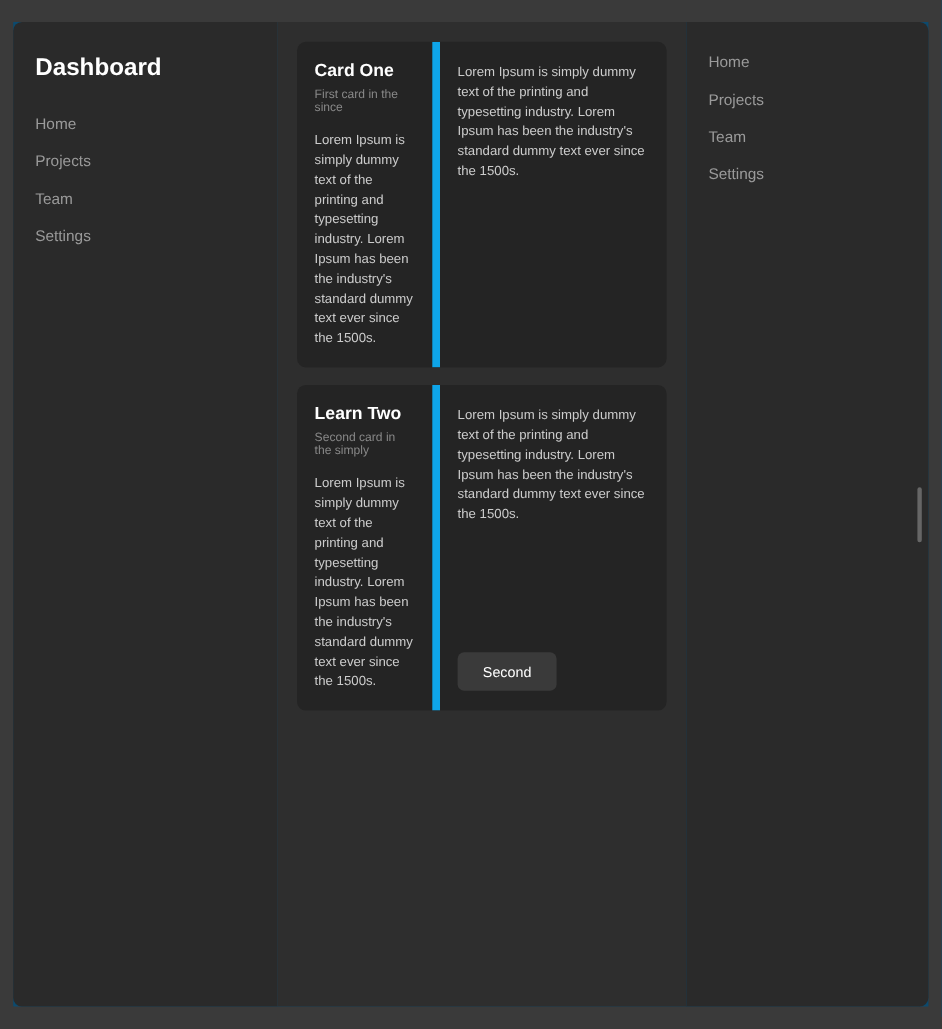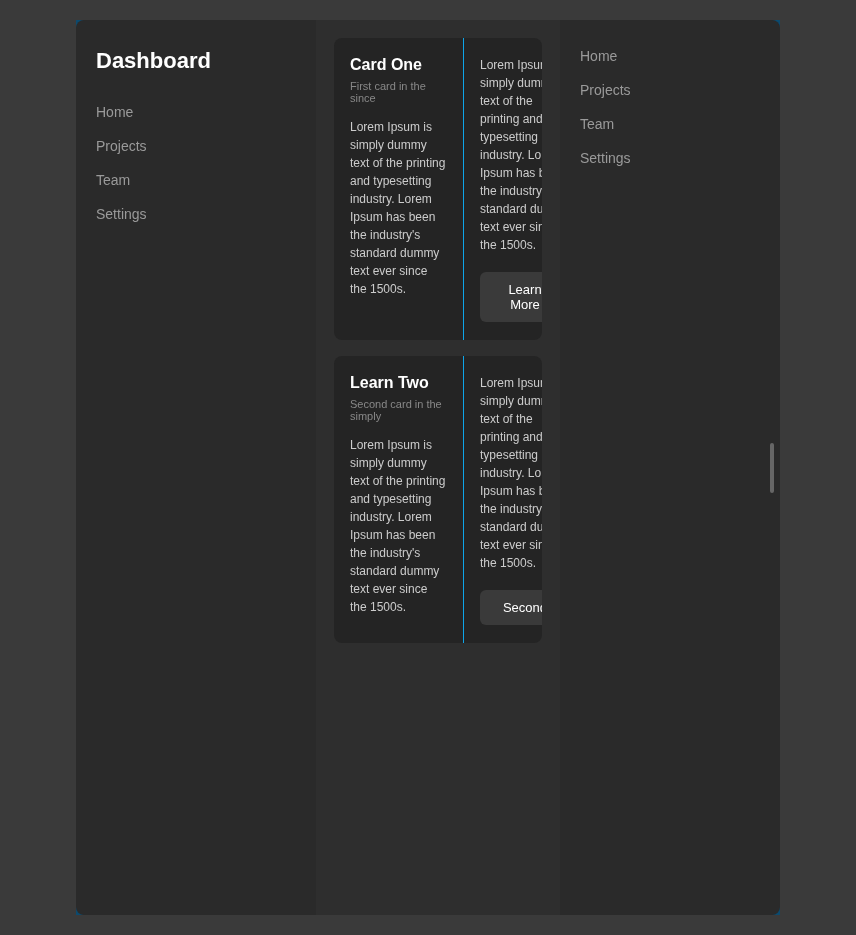--- a/index.html
+++ b/index.html
@@ -13,21 +13,21 @@
       font-family: -apple-system, BlinkMacSystemFont, 'Segoe UI', sans-serif;
       width: 856px;
       height: 935px;
       display: flex;
       align-items: center;
       justify-content: center;
     }
 
     .page-wrapper {
       display: flex;
-      width: 704px;
+      width: 832px;
       height: 895px;
       background-color: #0c4a6e;
       position: relative;
       justify-content: flex-end;
     }
 
     
     .sidebar {
       width: 240px;
       background-color: #2a2a2a;
@@ -72,21 +72,21 @@
       background-color: #242424;
       border-radius: 8px;
       display: flex;
       overflow: hidden;
     }
 
     .card-left {
       width: 130px;
       flex-shrink: 0;
       padding: 18px 16px;
-      border-right: 1px solid #0ea5e9;
+      border-right: 7px solid #0ea5e9;
     }
 
     .card-title {
       color: #ffffff;
       font-size: 16px;
       font-weight: 600;
       margin-bottom: 6px;
     }
 
     .card-subtitle {
@@ -181,21 +181,20 @@
   <div class="main-content">
 
     <div class="card">
       <div class="card-left">
         <div class="card-title">Card One</div>
         <div class="card-subtitle">First card in the since</div>
         <div class="card-left-body">Lorem Ipsum is simply dummy text of the printing and typesetting industry. Lorem Ipsum has been the industry's standard dummy text ever since the 1500s.</div>
       </div>
       <div class="card-right">
         <div class="card-right-body">Lorem Ipsum is simply dummy text of the printing and typesetting industry. Lorem Ipsum has been the industry's standard dummy text ever since the 1500s.</div>
-        <button class="card-button">Learn More</button>
       </div>
     </div>
 
     <div class="card">
       <div class="card-left">
         <div class="card-title">Learn Two</div>
         <div class="card-subtitle">Second card in the simply</div>
         <div class="card-left-body">Lorem Ipsum is simply dummy text of the printing and typesetting industry. Lorem Ipsum has been the industry's standard dummy text ever since the 1500s.</div>
       </div>
       <div class="card-right">

